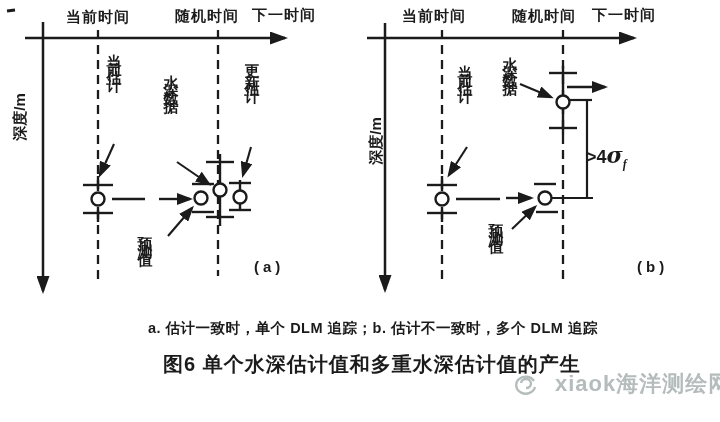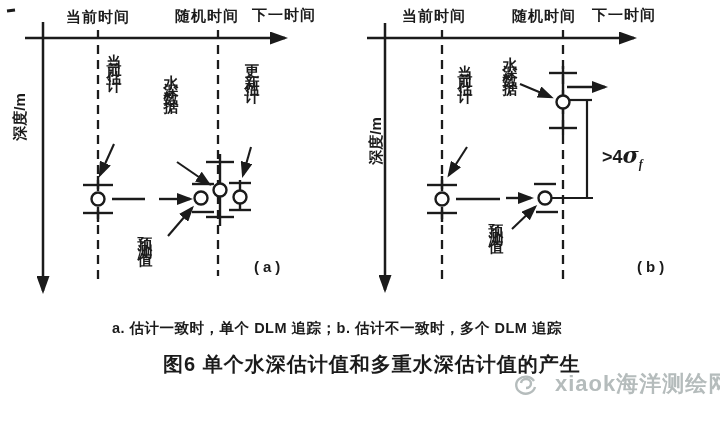--- a/index.html
+++ b/index.html
@@ -13,24 +13,24 @@
   .vtext{
     position:absolute;writing-mode:vertical-rl;text-orientation:upright;
     font-size:15px;font-weight:600;letter-spacing:8px;line-height:1;white-space:nowrap;
   }
   .axislabel{
     position:absolute;width:56px;height:20px;text-align:center;
     font-size:15px;font-weight:600;transform:rotate(-90deg);white-space:nowrap;
   }
   .paneltag{font-size:15px;font-weight:700;letter-spacing:4px;white-space:nowrap;}
   .dlm{font-size:15px;font-weight:600;letter-spacing:1.5px;white-space:nowrap;}
-  .thr{font-size:18px;font-weight:600;white-space:nowrap;padding-left:16px;}
+  .thr{font-size:18px;font-weight:600;white-space:nowrap;}
   .thr .sig{font-size:22px;font-weight:700;font-style:italic;font-family:"DejaVu Serif","Liberation Serif",serif;}
   .thr sub{font-size:12px;font-style:italic;font-family:"Liberation Serif",serif;}
-  .cap1{font-size:14.5px;font-weight:600;letter-spacing:0.5px;white-space:nowrap;}
+  .cap1{font-size:14.5px;font-weight:600;letter-spacing:0.5px;white-space:nowrap;margin-left:36px;}
   .cap2{font-size:20px;font-weight:700;letter-spacing:1px;white-space:nowrap;text-align:right;}
   .cap3{font-family:"Liberation Serif","DejaVu Serif",serif;font-size:16.5px;font-weight:600;
         word-spacing:6px;white-space:nowrap;}
   .watermark{
     position:absolute;left:512px;top:369px;display:flex;align-items:center;gap:16px;
     font-size:22px;font-weight:600;letter-spacing:1px;white-space:nowrap;z-index:5;
   }
 </style>
 </head>
 <body>

